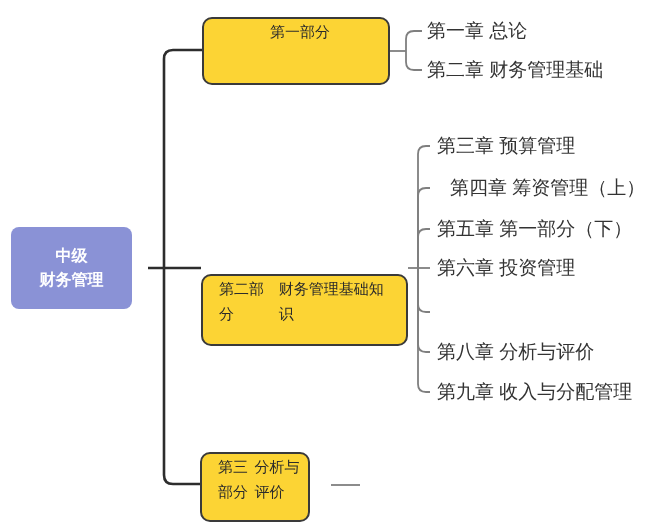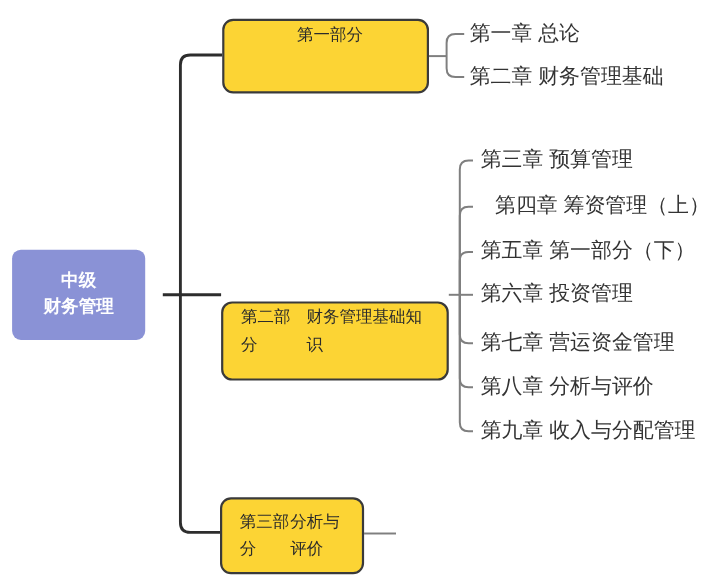--- a/index.html
+++ b/index.html
@@ -26,21 +26,21 @@
     text-align:center;
   }
   .part-node{
     background:var(--part-bg);border:2px solid var(--part-border);border-radius:10px;
     color:#2b2b2b;font-size:15px;font-weight:500;line-height:25px;
     display:flex;justify-content:center;
     padding-left:16px;padding-right:8px;
   }
   .part-1{left:202px;top:17px;width:188px;height:68px;}
   .part-2{left:201px;top:234px;width:207px;height:72px;margin-top:40px;}
-  .part-3{left:200px;top:452px;width:131px;height:70px;align-items:center;}
+  .part-3{left:200px;top:452px;width:110px;height:70px;}
   .chapter{
     position:absolute;z-index:2;height:22px;line-height:22px;
     color:var(--chapter-text);font-size:19px;white-space:nowrap;
   }
   .ch-1{left:427px;top:20px;}
   .ch-2{left:427px;top:59px;}
   .ch-3{left:437px;top:135px;}
   .ch-4{left:450px;top:177px;}
   .ch-5{left:437px;top:218px;}
   .ch-6{left:437px;top:257px;}
@@ -98,17 +98,16 @@
     <span>第三部分</span>
     <span>分析与评价</span>
   </div>
 
   <div class="chapter ch-1">第一章 总论</div>
   <div class="chapter ch-2">第二章 财务管理基础</div>
   <div class="chapter ch-3">第三章 预算管理</div>
   <div class="chapter ch-4">第四章 筹资管理（上）</div>
   <div class="chapter ch-5">第五章 第一部分（下）</div>
   <div class="chapter ch-6">第六章 投资管理</div>
-  <div class="chapter ch-7">第七章 营运资金管理</div>
   <div class="chapter ch-8">第八章 分析与评价</div>
   <div class="chapter ch-9">第九章 收入与分配管理</div>
 
 </div>
 
 </body></html>

